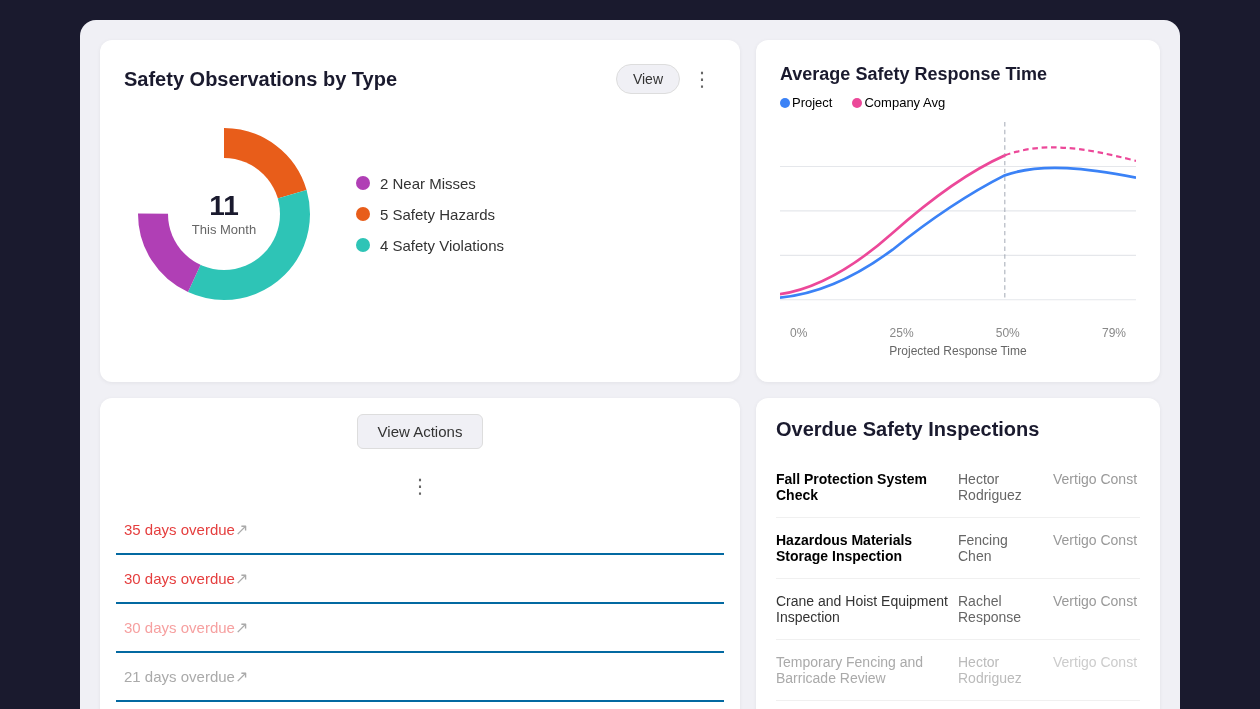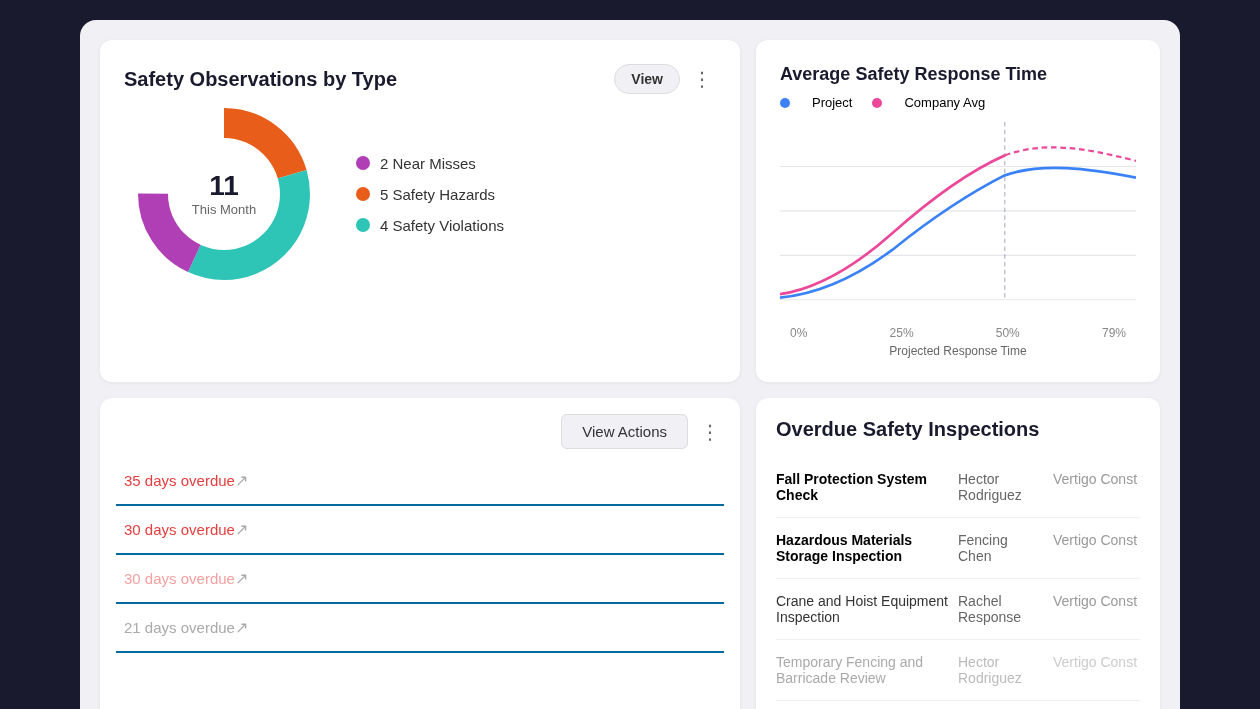--- a/index.html
+++ b/index.html
@@ -35,38 +35,39 @@
 
     
     .observations-card {
       grid-column: 1;
       grid-row: 1;
     }
     .card-header {
       display: flex;
       align-items: center;
       justify-content: space-between;
+      margin-bottom: 20px;
     }
     .card-title {
       font-size: 20px;
       font-weight: 700;
       color: #1a1a2e;
     }
     .card-actions {
       display: flex;
       align-items: center;
       gap: 8px;
     }
     .btn-view {
       background: #f0f0f5;
       border: 1px solid #ddd;
       border-radius: 15px;
       padding: 6px 16px;
       font-size: 14px;
-      font-weight: 700;
+      font-weight: 400;
       cursor: pointer;
       color: #333;
     }
     .dots-btn {
       background: none;
       border: none;
       cursor: pointer;
       font-size: 20px;
       color: #666;
       line-height: 1;
@@ -132,21 +133,21 @@
     }
     .response-legend {
       display: flex;
       gap: 20px;
       margin-bottom: 12px;
       font-size: 13px;
     }
     .response-legend-item {
       display: flex;
       align-items: center;
-      gap: 22px;
+      gap: 2px;
     }
     .legend-circle {
       width: 10px;
       height: 10px;
       border-radius: 50%;
     }
     .response-chart-wrap {
       position: relative;
       height: 200px;
     }
@@ -173,22 +174,23 @@
     
     .actions-card {
       grid-column: 1;
       grid-row: 2;
       padding: 16px;
     }
     .actions-header {
       display: flex;
       align-items: center;
       justify-content: flex-end;
-      gap: 8px;
+      gap: 25px;
       margin-bottom: 8px;
+      flex-direction: column;
     }
     .btn-view-actions {
       background: #f0f0f5;
       border: 1px solid #ddd;
       border-radius: 6px;
       padding: 8px 20px;
       font-size: 15px;
       font-weight: 500;
       cursor: pointer;
       color: #333;

